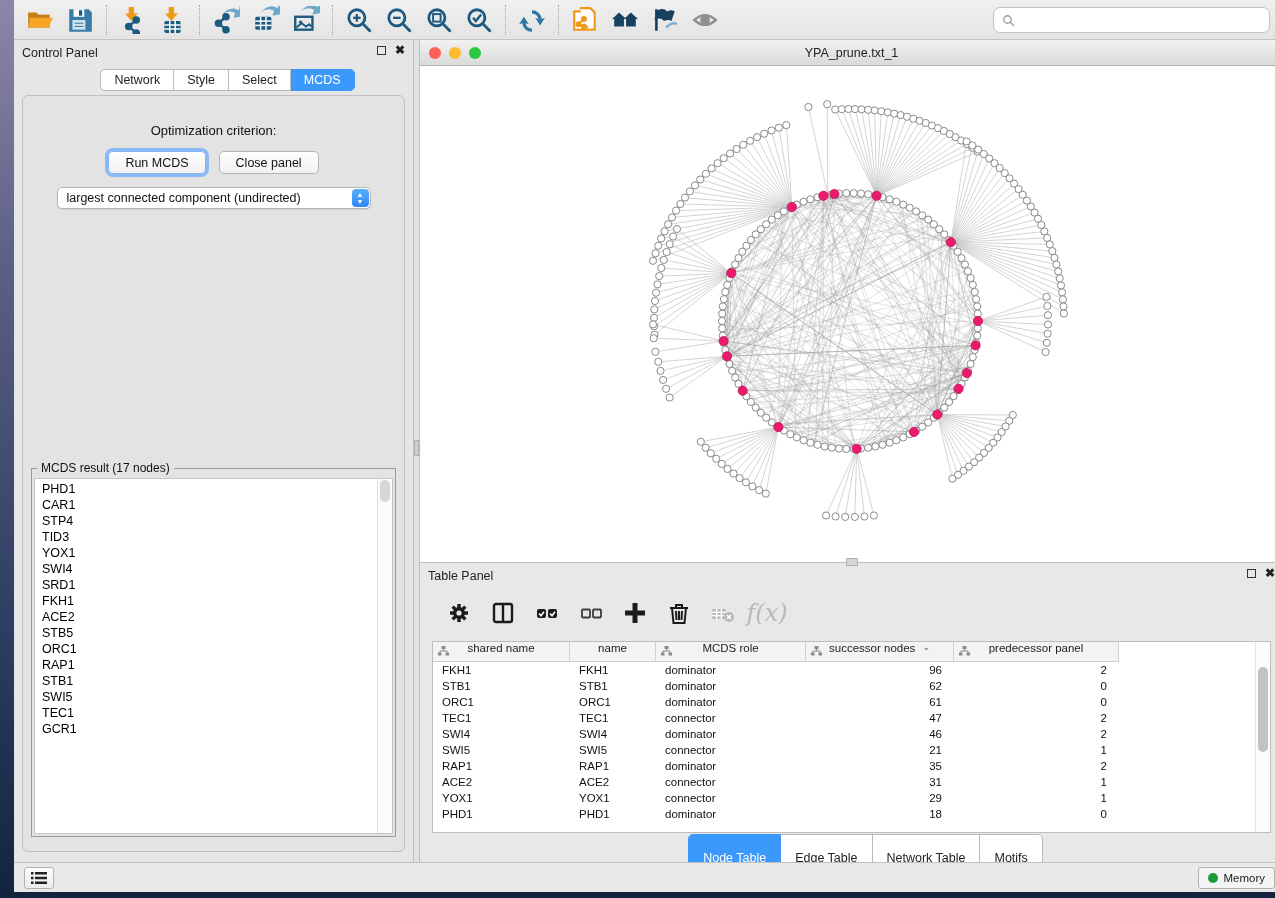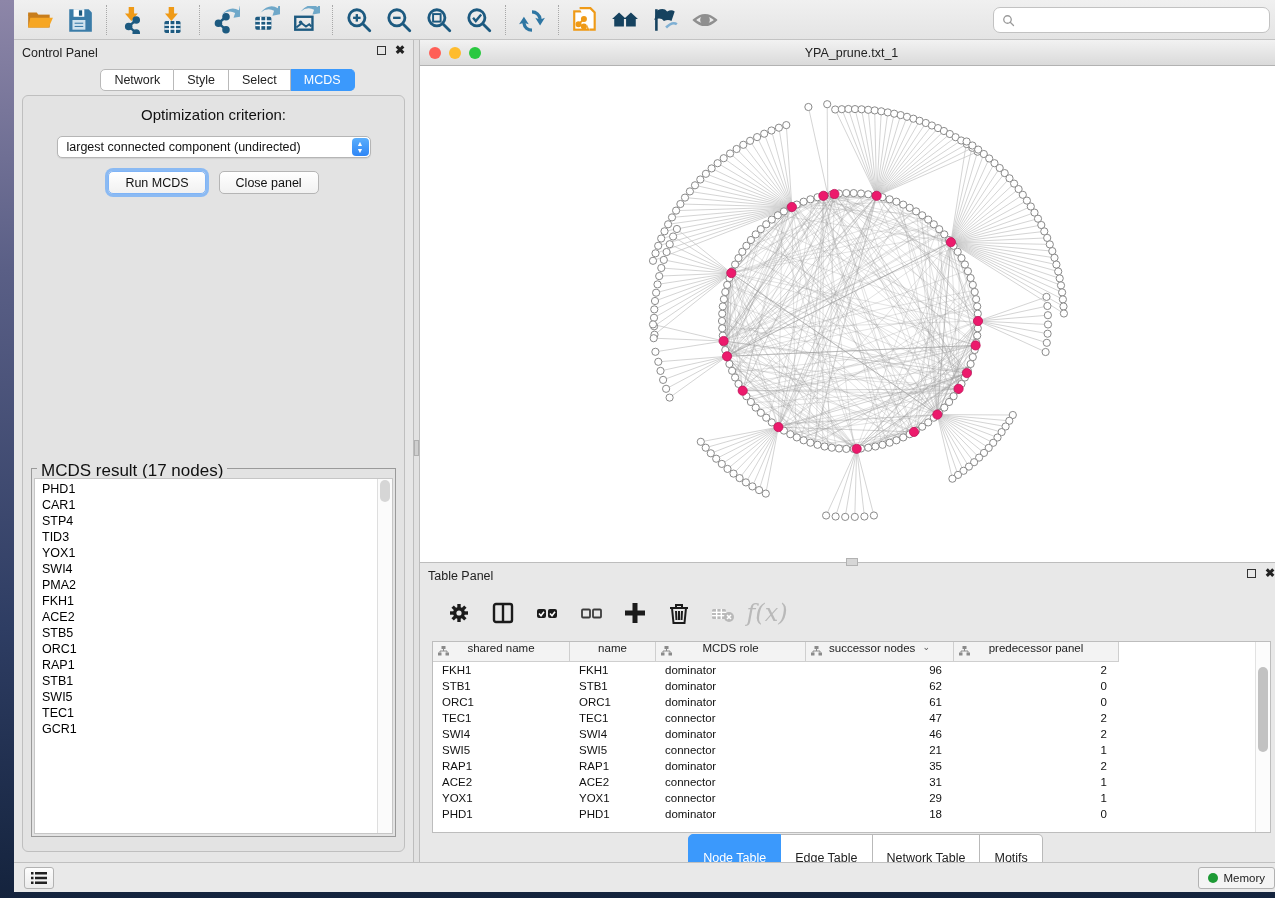--- a/index.html
+++ b/index.html
@@ -35,35 +35,35 @@
   #cp-tabs { display:flex; justify-content:center; margin-top:3px; }
   .seg { display:flex;margin-left:28px; }
   .seg .seg-btn { font-size:12.5px; padding:3px 13px; background:#fff; border:1px solid #b9b9b9; border-left-width:0;
     color:#222; cursor:pointer; }
   .seg .seg-btn:first-child { border-left-width:1px; border-radius:5px 0 0 5px; }
   .seg .seg-btn:last-child { border-radius:0 5px 5px 0; }
   .seg .seg-btn.active { background:#3b99fc; border-color:#3b99fc; color:#fff; }
 
   #cp-content { position:absolute; left:8px; right:8px; top:55px; bottom:10px;
     background:#e3e3e3; border:1px solid #bfbfbf; border-radius:6px; }
-  #opt-label { text-align:center; margin-top:10px; font-size:15px; color:#111; }
+  #opt-label { text-align:center; margin-top:27px; font-size:13px; color:#111; }
   #opt-select { position:relative; margin:13px auto 0; width:314px; height:22px; background:#fff;
     border:1px solid #b5b5b5; border-radius:5px; display:flex; align-items:center; padding-left:9px; cursor:pointer;
     box-shadow:0 1px 1px rgba(0,0,0,.08); }
   #opt-select .sel-text { font-size:12.5px; color:#111; }
   #opt-stepper { position:absolute; right:1px; top:1px; bottom:1px; width:17px; border-radius:4px;
     background:linear-gradient(180deg,#5aaefc,#2f86f6); display:flex; flex-direction:column; align-items:center; justify-content:center; }
   #opt-stepper span { color:#fff; font-size:7px; line-height:7px; }
   #cp-buttons { display:flex; justify-content:center; gap:13px; margin-top:13px; }
   .push-btn { font-size:12.5px; color:#111; background:linear-gradient(180deg,#ffffff,#f1f1f1);
     border:1px solid #b5b5b5; border-radius:5px; height:23px; padding:0 16px; cursor:pointer; }
   .push-btn.focus-ring { box-shadow:0 0 0 3px rgba(92,164,252,.65); border-color:#7fb4f7; }
 
   #mcds-group { position:absolute; left:8px; right:8px; top:372px; bottom:14px; border:1px solid #9a9a9a; background:#e3e3e3; }
-  #mcds-group-title { position:absolute; top:-8px; left:5px; background:#e3e3e3; padding:0 4px; font-size:17px; color:#111; }
+  #mcds-group-title { position:absolute; top:-8px; left:5px; background:#e3e3e3; padding:0 4px; font-size:12px; color:#111; }
   #mcds-list { position:absolute; left:2px; right:2px; top:9px; bottom:2px; background:#fff; border:1px solid #c6c6c6; overflow:hidden; }
   #mcds-items { position:absolute; left:0; top:2px; right:16px; }
   .mcds-item { font-size:12.5px; color:#000; padding-left:7px; height:16px; line-height:16px; }
   #mcds-scroll { position:absolute; right:0; top:0; bottom:0; width:15px; background:#fbfbfb; border-left:1px solid #dedede; }
   #mcds-scroll .thumb { position:absolute; top:1px; left:2px; right:2px; height:22px; background:#d6d6d6; border-radius:5px; }
 
   
   #v-splitter { position:absolute; left:399px; top:0; width:7px; bottom:0; background:#e2e2e2;
     border-left:1px solid #bdbdbd; border-right:1px solid #bdbdbd; cursor:col-resize; }
   #v-splitter .grip { position:absolute; left:0; right:0; top:400px; height:16px; background:#cfcfcf; border:1px solid #b0b0b0; }
@@ -308,42 +308,42 @@
       <div id="cp-tabs">
           <div class="seg" id="cp-seg">
             <span class="seg-btn">Network</span>
             <span class="seg-btn">Style</span>
             <span class="seg-btn">Select</span>
             <span class="seg-btn active">MCDS</span>
           </div>
         </div>
       <div id="cp-content">
         <div id="opt-label">Optimization criterion:</div>
+        <div id="cp-buttons">
+          <button class="push-btn focus-ring">Run MCDS</button>
+          <button class="push-btn">Close panel</button>
+        </div>
         <div id="opt-select">
           <span class="sel-text">largest connected component (undirected)</span>
           <span id="opt-stepper">
               <span>▲</span>
               <span>▼</span>
             </span>
-        </div>
-        <div id="cp-buttons">
-          <button class="push-btn focus-ring">Run MCDS</button>
-          <button class="push-btn">Close panel</button>
         </div>
         <div id="mcds-group">
           <span id="mcds-group-title">MCDS result (17 nodes)</span>
           <div id="mcds-list">
             <div id="mcds-items">
                 <div class="mcds-item">PHD1</div>
                 <div class="mcds-item">CAR1</div>
                 <div class="mcds-item">STP4</div>
                 <div class="mcds-item">TID3</div>
                 <div class="mcds-item">YOX1</div>
                 <div class="mcds-item">SWI4</div>
-                <div class="mcds-item">PMA2</div>
+                <div class="mcds-item">SRD1</div>
                 <div class="mcds-item">FKH1</div>
                 <div class="mcds-item">ACE2</div>
                 <div class="mcds-item">STB5</div>
                 <div class="mcds-item">ORC1</div>
                 <div class="mcds-item">RAP1</div>
                 <div class="mcds-item">STB1</div>
                 <div class="mcds-item">SWI5</div>
                 <div class="mcds-item">TEC1</div>
                 <div class="mcds-item">GCR1</div>
               </div>

